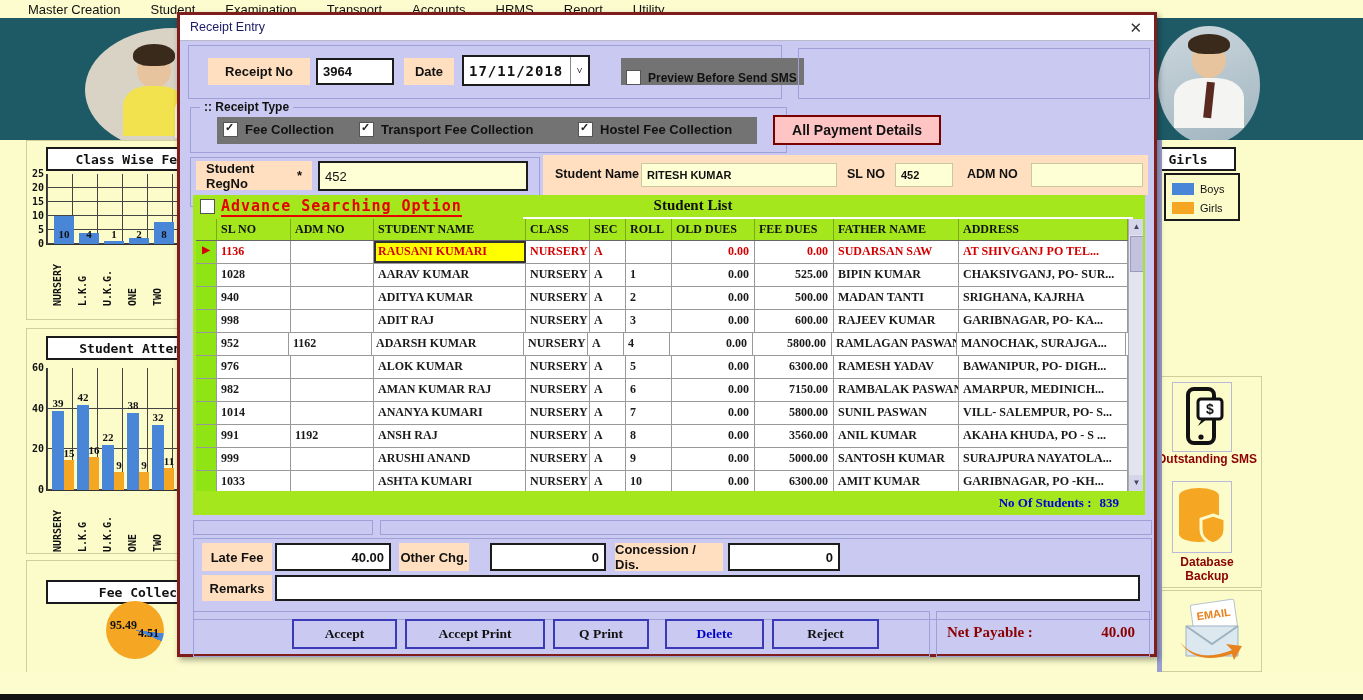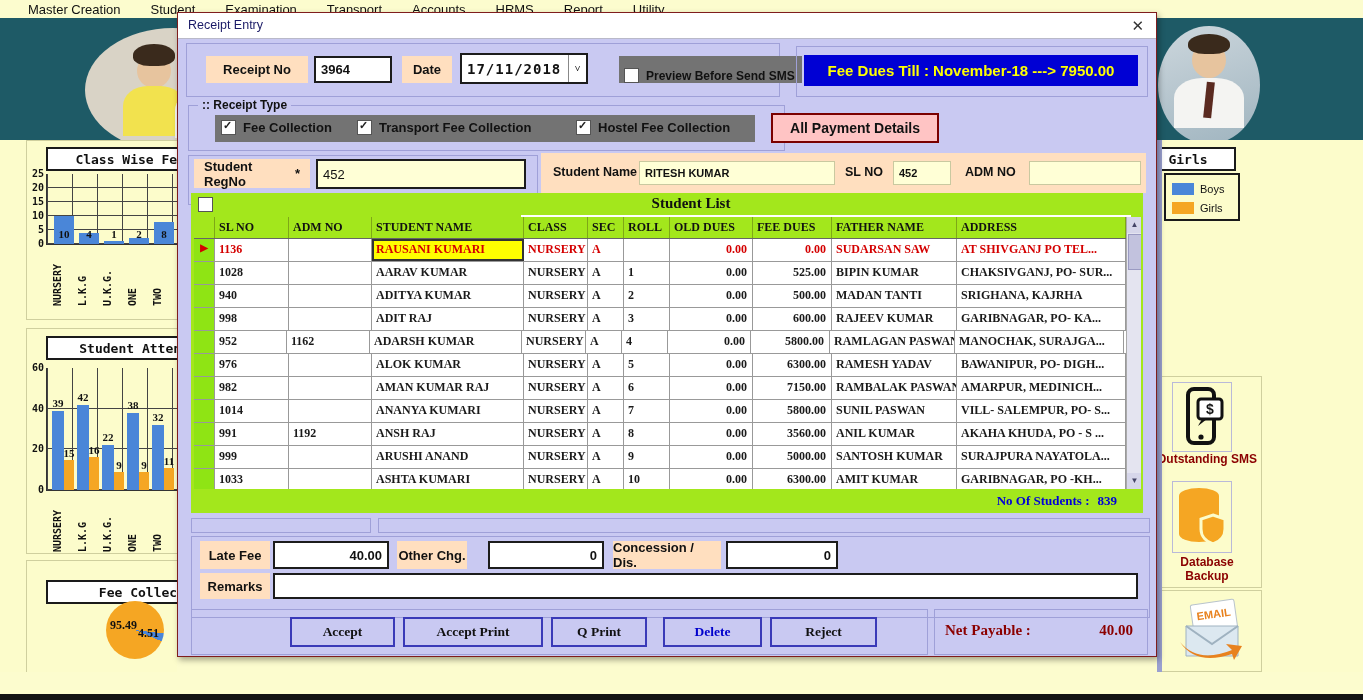--- a/index.html
+++ b/index.html
@@ -45,21 +45,21 @@
 
   
   .statusbar{position:absolute;left:0;top:672px;width:1363px;height:22px;background:#FCFCCE;display:flex;align-items:center;z-index:2;}
   .status-text{font:700 14px "Liberation Serif",serif;color:#111;margin-left:34px;}
   .person{position:absolute;left:10px;top:3px;width:16px;height:16px;}
   .person .ph{position:absolute;left:4px;top:0;width:8px;height:8px;border-radius:50%;background:#7a2020;}
   .person .pb{position:absolute;left:1px;top:8px;width:14px;height:8px;border-radius:7px 7px 0 0;background:#6a1a1a;}
   .blackstrip{position:absolute;left:0;top:694px;width:1363px;height:6px;background:#141414;z-index:2;}
 
   
-  .dialog{position:absolute;left:177px;top:12px;width:980px;height:645px;background:#C9C9F2;border:1px solid #7f1d1d;box-shadow:2px 3px 6px rgba(0,0,0,.35);z-index:10;box-sizing:border-box;}
+  .dialog{position:absolute;left:177px;top:12px;width:980px;height:645px;background:#C9C9F2;border:3px solid #7f1d1d;box-shadow:2px 3px 6px rgba(0,0,0,.35);z-index:10;box-sizing:border-box;}
   .dlg-title{position:absolute;left:0;top:0;width:100%;height:26px;background:#fff;border-bottom:1px solid #b9b9c9;box-sizing:border-box;}
   .dlg-title-text{position:absolute;left:10px;top:5px;font:400 12.5px "Liberation Sans",sans-serif;color:#1a1a66;}
   .dlg-close{position:absolute;right:12px;top:4px;font:400 15px "Liberation Sans",sans-serif;color:#333;cursor:default;}
   .grp{position:absolute;border:1px solid #9FA0D8;}
   .plabel{position:absolute;background:#FFDFBF;display:flex;align-items:center;justify-content:center;font:700 13px "Liberation Sans",sans-serif;color:#111;box-sizing:border-box;}
   .winput{position:absolute;background:#fff;border:2px solid #1c1c1c;font:700 13px "Liberation Sans",sans-serif;color:#111;display:flex;align-items:center;padding:0 5px;box-sizing:border-box;}
   .yfield{position:absolute;background:#FFFFD6;border:1px solid #c9c9a0;font:700 12px "Liberation Sans",sans-serif;color:#111;display:flex;align-items:center;padding:0 5px;box-sizing:border-box;}
   .greenbar{position:absolute;background:#737373;display:flex;align-items:flex-end;margin-left:23px;}
   .cb{width:13px;height:13px;background:#fff;border:1px solid #555;display:inline-block;position:relative;flex:none;}
   .cb.checked::after{content:"✓";position:absolute;left:1px;top:-2px;font-size:11px;color:#222;font-weight:700;}
@@ -256,21 +256,20 @@
     <div class="plabel" style="left:224px;top:43px;width:50px;height:27px;">Date</div>
     <div class="winput" style="left:282px;top:40px;width:128px;height:31px;font-family:'DejaVu Sans Mono',monospace;font-size:14px;letter-spacing:1px;">
       <span>17/11/2018</span>
       <span style="position:absolute;right:0;top:0;width:17px;height:27px;border-left:1px solid #888;display:flex;align-items:center;justify-content:center;font-size:10px;letter-spacing:0;">˅</span>
     </div>
     <div class="greenbar" style="left:418px;top:43px;width:178px;height:27px;padding-left:5px;gap:7px;">
       <span class="cb"></span>
       <span style="font:700 12px 'Liberation Sans',sans-serif;color:#111;">Preview Before Send SMS</span>
     </div>
     <div class="grp" style="left:618px;top:33px;width:350px;height:49px;"></div>
-    <div class="bluebanner" style="left:626px;top:42px;width:334px;height:31px;">Fee Dues Till : November-18 ---&gt; 7950.00</div>
 
     <div class="grp" style="left:10px;top:92px;width:595px;height:44px;"></div>
     <div class="grplab" style="left:20px;top:85px;">:: Receipt Type</div>
     <div class="greenbar" style="left:14px;top:102px;width:540px;height:27px;">
         <div class="rt-item" style="left: 6px;">
           <span class="cb checked"></span>
           <span class="rt-label">Fee Collection</span>
         </div>
         <div class="rt-item" style="left: 142px;">
           <span class="cb checked"></span>
@@ -293,20 +292,21 @@
       <span class="abs" style="left:12px;top:12px;font:700 12.5px 'Liberation Sans',sans-serif;color:#111;">Student Name</span>
       <div class="yfield" style="left:98px;top:8px;width:196px;height:24px;font-size:11px;">RITESH KUMAR</div>
       <span class="abs" style="left:304px;top:12px;font:700 12.5px 'Liberation Sans',sans-serif;color:#111;">SL NO</span>
       <div class="yfield" style="left:352px;top:8px;width:58px;height:24px;font-size:11px;">452</div>
       <span class="abs" style="left:424px;top:12px;font:700 12.5px 'Liberation Sans',sans-serif;color:#111;">ADM NO</span>
       <div class="yfield" style="left:488px;top:8px;width:112px;height:24px;"></div>
     </div>
 
     <div class="greensec">
       <span class="cb abs" style="left:7px;top:4px;"></span>
+      <span class="advlab">Advance  Searching  Option</span>
       <span class="sl-title">Student List</span>
       <div class="sl-underline"></div>
 
       <div class="tablewrap">
         <div class="thead">
             <div class="th" style="width: 21px;"></div>
             <div class="th" style="width: 74px;">SL NO</div>
             <div class="th" style="width: 83px;">ADM NO</div>
             <div class="th" style="width: 152px;">STUDENT NAME</div>
             <div class="th" style="width: 64px;">CLASS</div>

